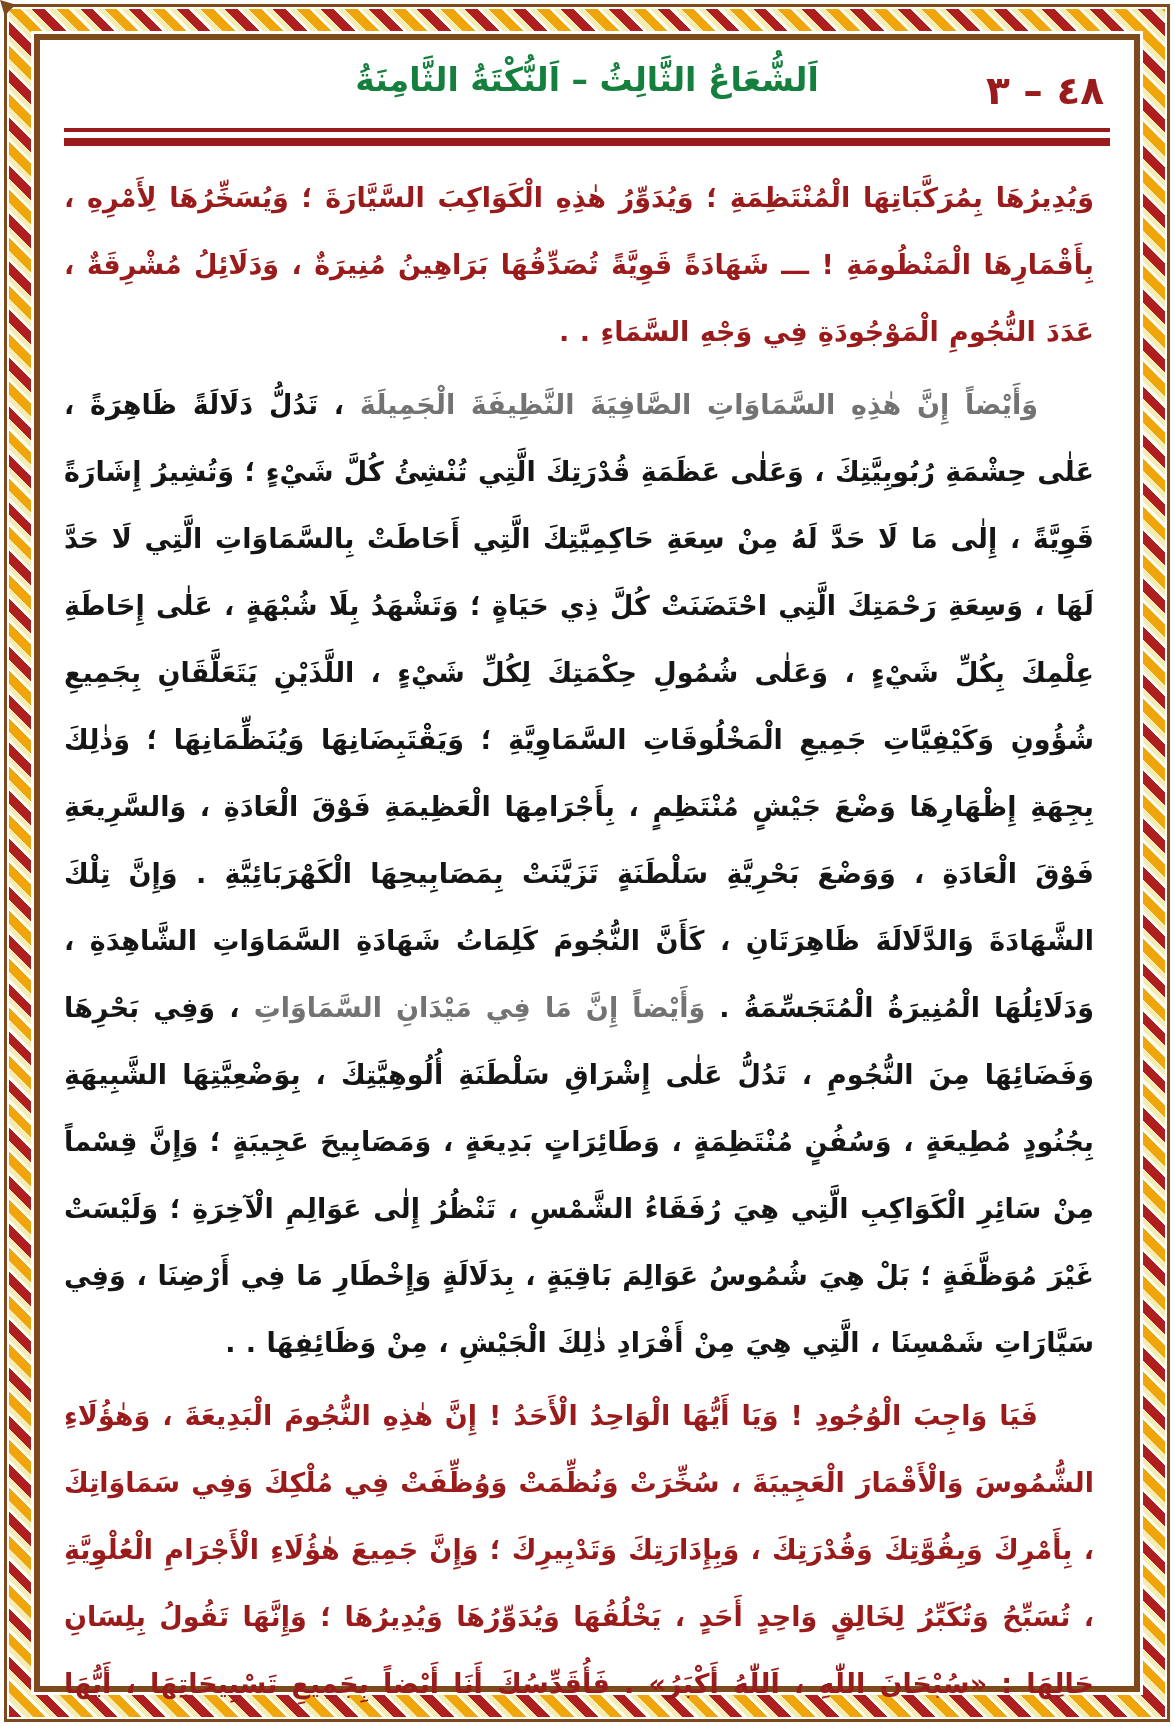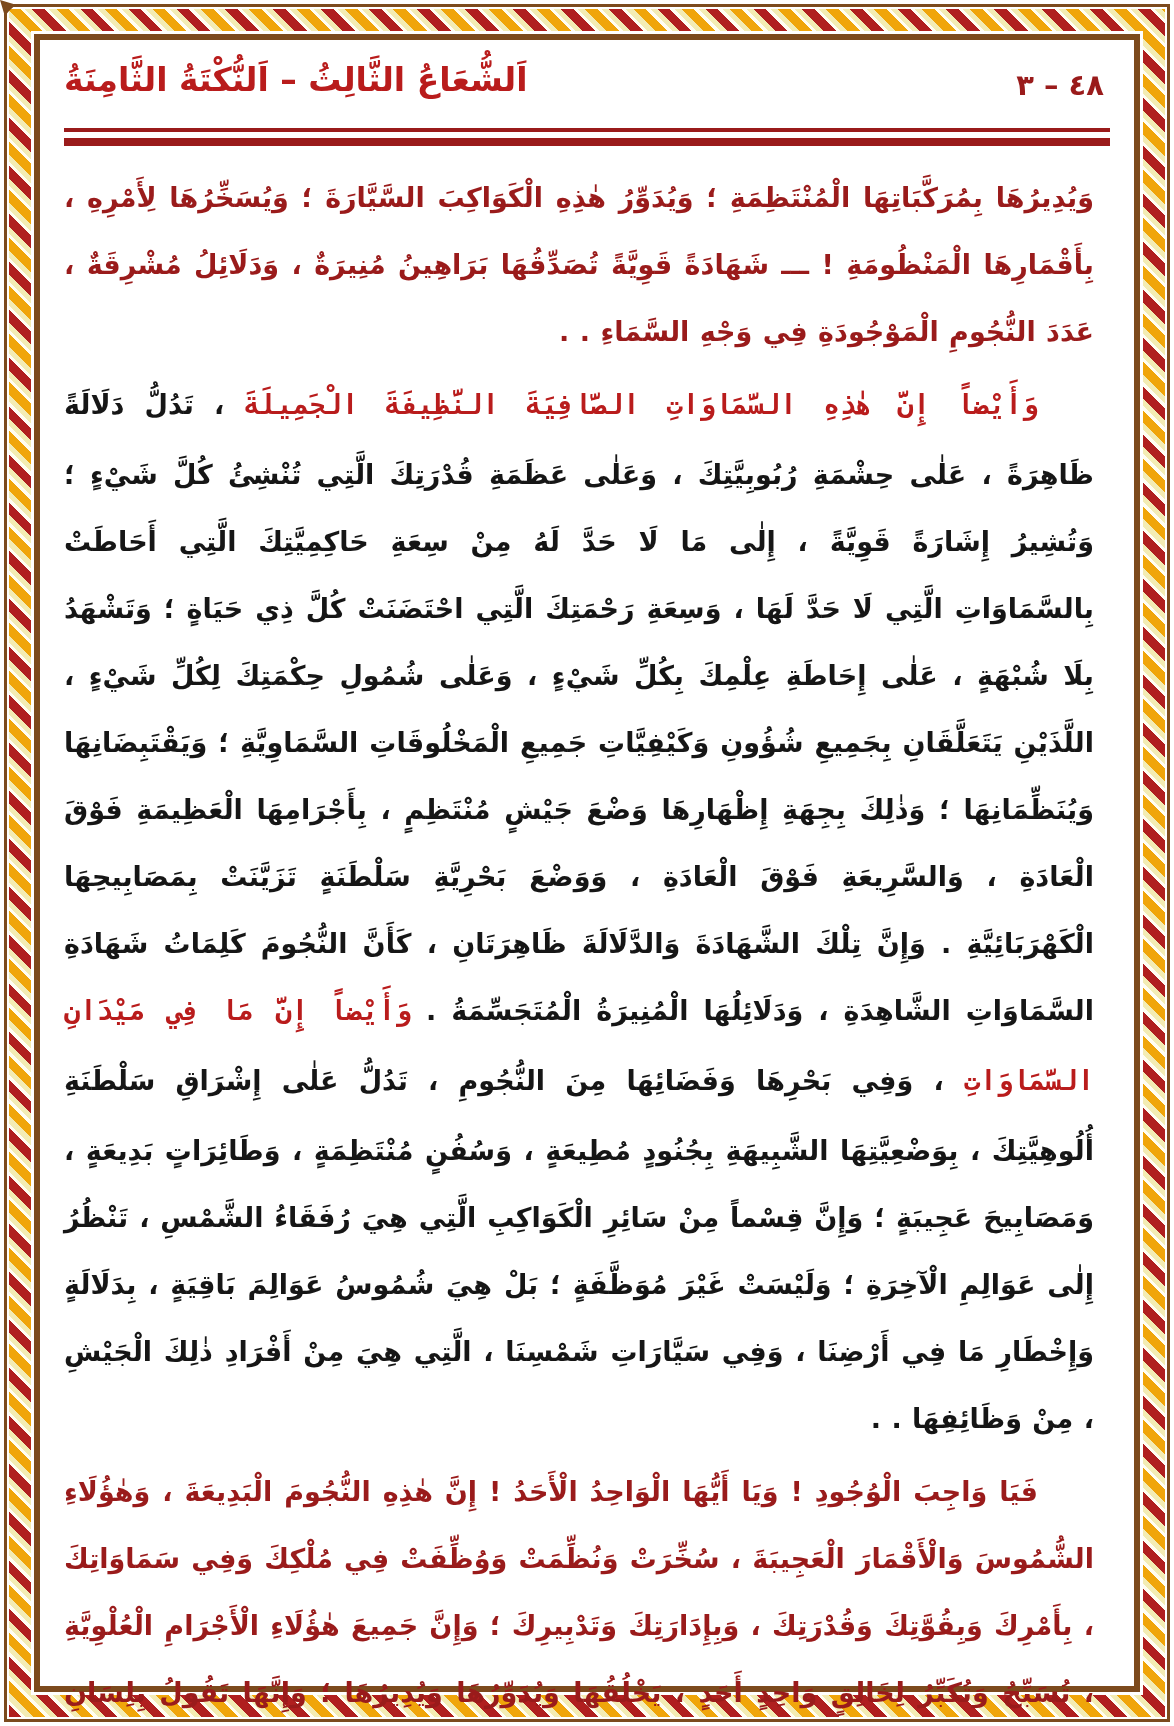--- a/index.html
+++ b/index.html
@@ -18,40 +18,40 @@
   }
   .frame-innerline { position:absolute; inset:34px; border:6px solid #7c4a1d; pointer-events:none; }
   .corner-finial {
     position:absolute; left:0; top:0; width:16px; height:16px; background:#7c4a1d;
     clip-path: polygon(0 0, 100% 30%, 62% 62%, 30% 100%);
   }
   
   .content { position:absolute; inset:52px 64px 54px 64px; }
   .header { position:relative; height:66px; }
   .page-title {
-    text-align:left; font-size:33px; font-weight:bold; color:#b91c1c;
+    text-align:center; font-size:33px; font-weight:bold; color:#15803d;
     margin:0; padding-top:8px; letter-spacing:0.5px;
   }
   .page-number {
     position:absolute; left:auto; right:6px; top:16px;
-    font-size:29px; font-weight:bold; color:#9a1b1b; direction:rtl;
+    font-size:39px; font-weight:bold; color:#9a1b1b; direction:rtl;
   }
   .header-rule {
     margin-top:10px; height:6px;
     border-top:4px solid #9a1b1b; border-bottom:8px solid #9a1b1b;
   }
   .body-text { margin-top:18px; }
   .para {
     margin:0 16px 6px 0; font-size:27px; font-weight:bold; line-height:67px;
     text-align:justify; text-align-last:auto; direction:rtl; word-spacing:1px;
   }
   .para.indent { text-indent:56px; }
   .para.center-last { text-align-last:center; }
   .run-maroon { color:#9a1b1b; }
-  .run-highlight { color:#b91c1c;font-family:Liberation Mono, monospace; }
+  .run-highlight { color:#737373; }
   .run-black { color:#161616; }
 </style>
 </head>
 <body>
 
 <div class="page">
   <div class="frame-outerline"></div>
   <div class="frame-band"></div>
   <div class="frame-innerline"></div>
   <div class="corner-finial"></div>

